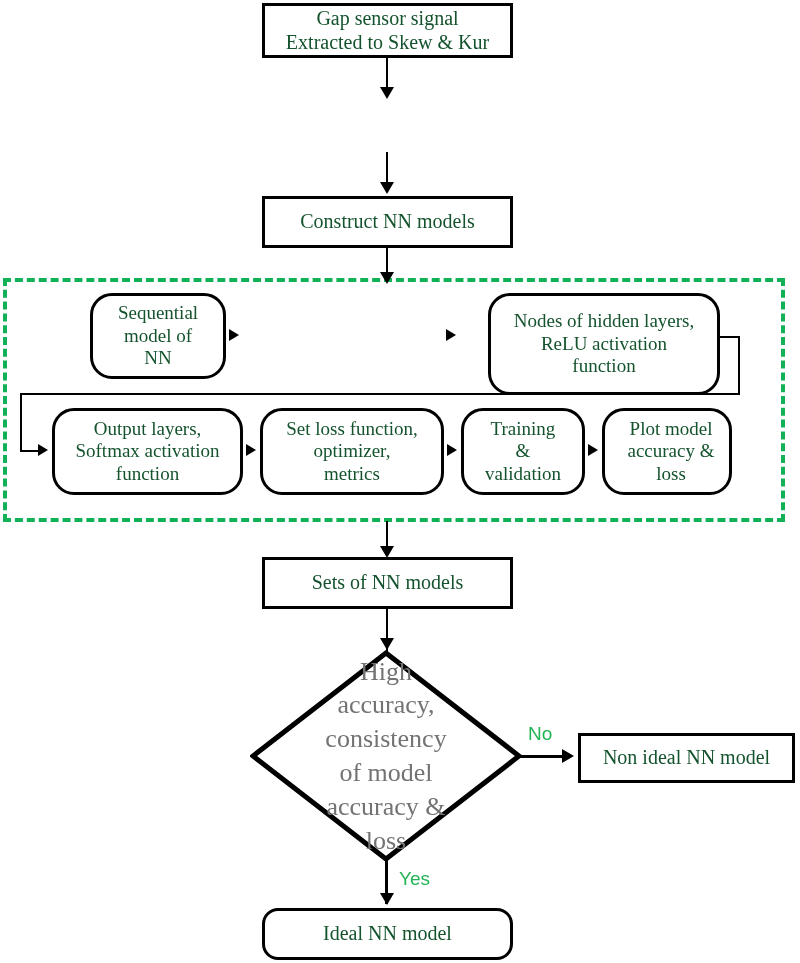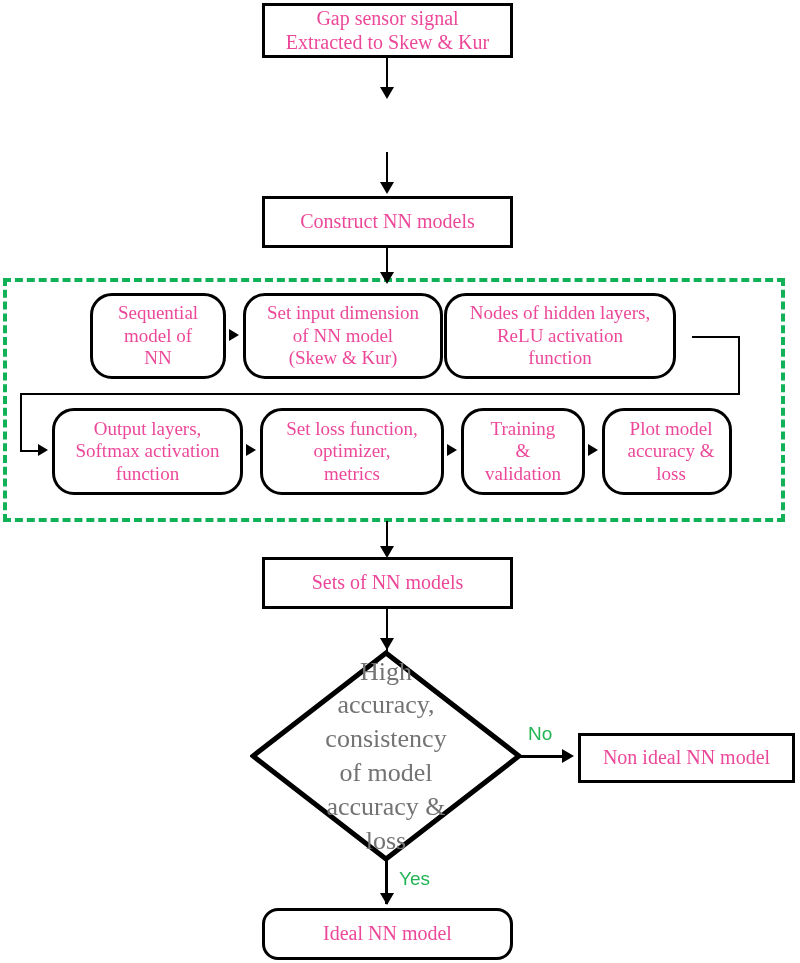--- a/index.html
+++ b/index.html
@@ -21,21 +21,21 @@
   .box {
     position: absolute;
     box-sizing: border-box;
     background: #ffffff;
     border: 3px solid #000000;
     display: flex;
     align-items: center;
     justify-content: center;
     text-align: center;
     line-height: 1.18;
-    color: #ec4899;
+    color: #14532d;
     z-index: 4;
   }
   .box-txt {
     display: block;
     white-space: pre-line;
     padding: 0 4px;
   }
   .f20 { font-size: 20px; }
   .f19 { font-size: 19px; border-radius: 22px; }
 
@@ -139,29 +139,24 @@
   <div class="arrow-down" style="left:380px; top:272px;"></div>
 
   <div class="box f19" style="left:90px; top:293px; width:136px; height:86px;">
     <span class="box-txt">Sequential
 model of
 NN</span>
   </div>
 
   <div class="arrow-right sm" style="left:229px; top:329px;"></div>
 
-  <div class="box f19" style="left:243px; top:293px; width:200px; height:86px;">
-    <span class="box-txt">Set input dimension
-of NN model
-(Skew &amp; Kur)</span>
-  </div>
 
   <div class="arrow-right sm" style="left:446px; top:329px;"></div>
 
-  <div class="box f19" style="left:444px; top:293px; width:232px; height:86px;">
+  <div class="box f19" style="left:488px; top:293px; width:232px; height:102px;">
     <span class="box-txt">Nodes of hidden layers,
 ReLU activation
 function</span>
   </div>
 
   <div class="hline" style="left:692px; top:336px; width:48px; height:2px;"></div>
   <div class="vline" style="left:738px; top:336px; width:2px; height:59px;"></div>
   <div class="hline" style="left:20px; top:393px; width:720px; height:2px;"></div>
   <div class="vline" style="left:20px; top:393px; width:2px; height:59px;"></div>
   <div class="hline" style="left:20px; top:450px; width:20px; height:2px;"></div>

